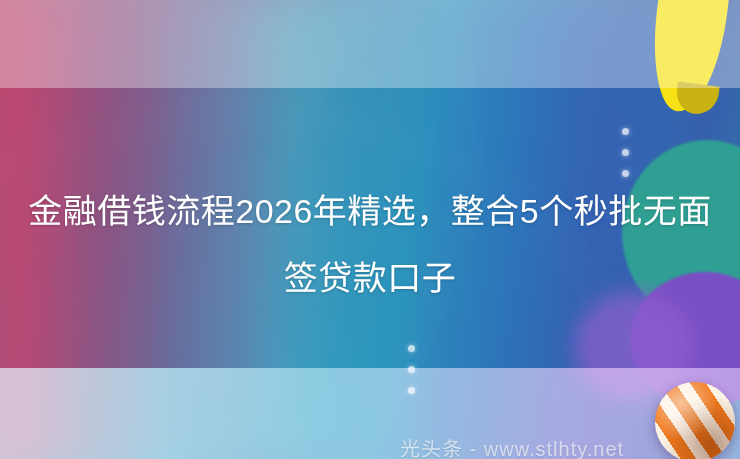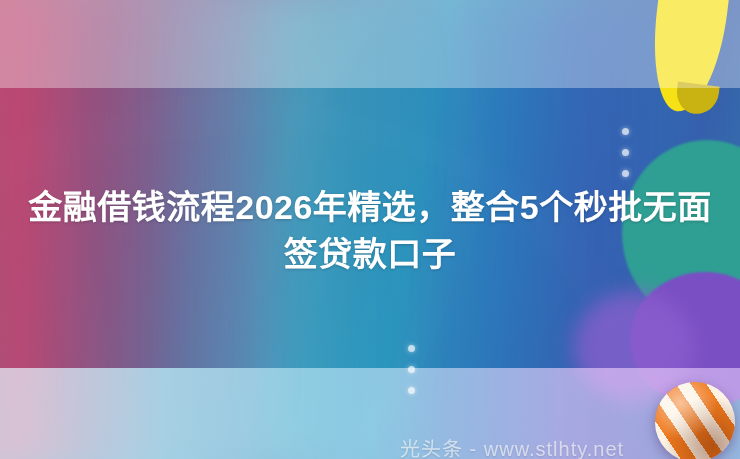--- a/index.html
+++ b/index.html
@@ -152,27 +152,27 @@
   .dots .dot{
     width:7px;height:7px;border-radius:50%;
     background:rgba(255,255,255,.72);
     box-shadow:0 0 5px rgba(255,255,255,.55);
   }
   .dots-upper{left:622px;top:128px;}
   .dots-lower{left:408px;top:345px;}
 
   
   .headline{
-    position:absolute;left:0;right:0;top:184px;
+    position:absolute;left:0;right:0;top:178px;
     padding:0 24px;
     text-align:center;
     color:#ffffff;
     font-size:34px;
-    line-height:47px;
-    font-weight:700;
+    line-height:67px;
+    font-weight:400;
     letter-spacing:.5px;
     white-space:pre-line;
     text-shadow:0 1px 3px rgba(0,0,0,.20);
   }
 
   
   .ball{
     position:absolute;left:655px;top:382px;
     width:80px;height:80px;border-radius:50%;
     overflow:hidden;

